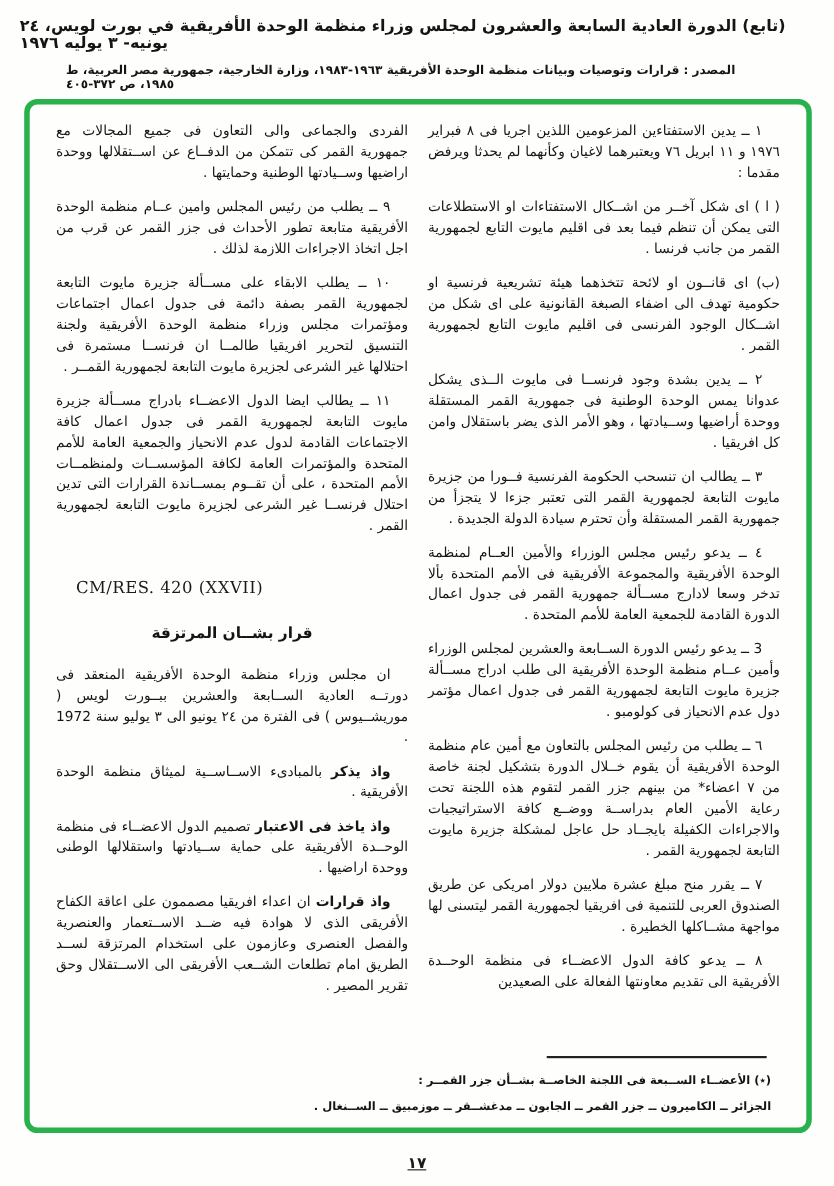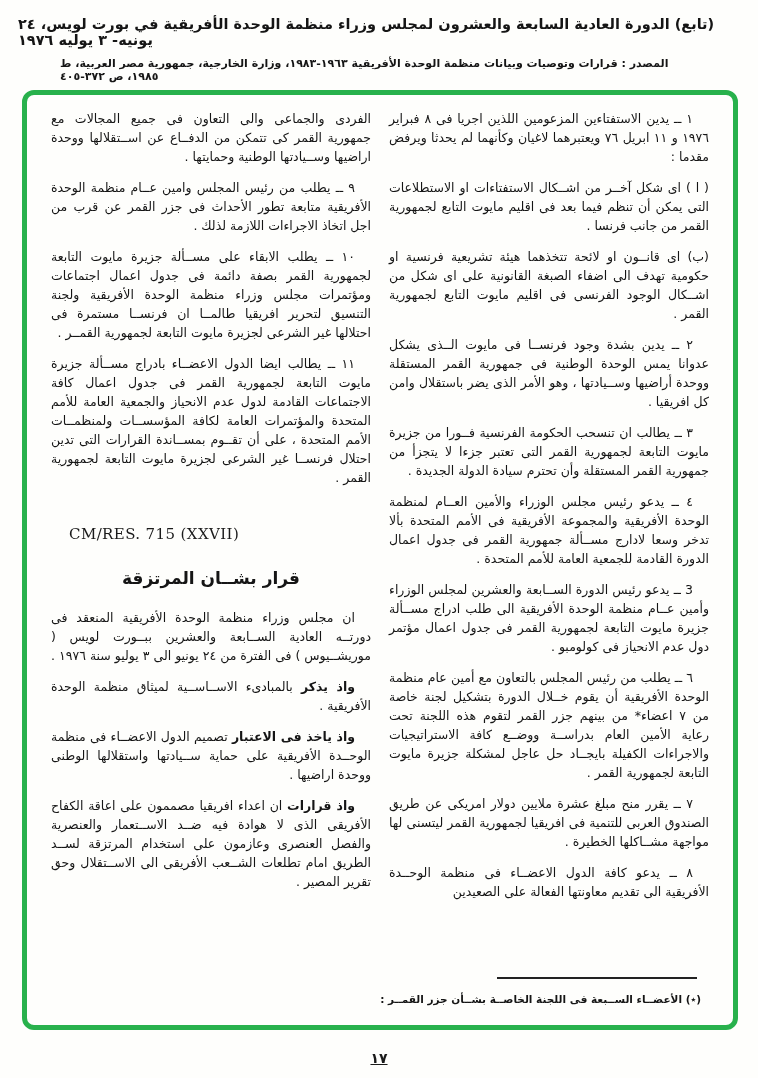--- a/index.html
+++ b/index.html
@@ -67,21 +67,21 @@
     font-family: "DejaVu Serif", serif;
     font-size: 15px;
     letter-spacing: 0.4px;
     margin: 36px 0 20px 0;
     padding-left: 18px;
     color: #1a1a1a;
   }
   .res-title {
     text-align: center;
     font-weight: bold;
-    font-size: 17px;
+    font-size: 14px;
     margin: 0 0 16px 0;
   }
   .lead-bold {
     font-weight: bold;
   }
   .footnote {
     position: absolute;
     bottom: 10px;
     right: 28px;
     left: 28px;
@@ -139,32 +139,33 @@
         <p class="para p-num">٧ ــ يقرر منح مبلغ عشرة ملايين دولار امريكى عن طريق الصندوق العربى للتنمية فى افريقيا لجمهورية القمر ليتسنى لها مواجهة مشــاكلها الخطيرة .</p>
         <p class="para p-num">٨ ــ يدعو كافة الدول الاعضــاء فى منظمة الوحــدة الأفريقية الى تقديم معاونتها الفعالة على الصعيدين</p>
       </section>
 
       <section class="col">
         <p class="para">الفردى والجماعى والى التعاون فى جميع المجالات مع جمهورية القمر كى تتمكن من الدفــاع عن اســتقلالها ووحدة اراضيها وســيادتها الوطنية وحمايتها .</p>
         <p class="para p-num">٩ ــ يطلب من رئيس المجلس وامين عــام منظمة الوحدة الأفريقية متابعة تطور الأحداث فى جزر القمر عن قرب من اجل اتخاذ الاجراءات اللازمة لذلك .</p>
         <p class="para p-num">١٠ ــ يطلب الابقاء على مســألة جزيرة مايوت التابعة لجمهورية القمر بصفة دائمة فى جدول اعمال اجتماعات ومؤتمرات مجلس وزراء منظمة الوحدة الأفريقية ولجنة التنسيق لتحرير افريقيا طالمــا ان فرنســا مستمرة فى احتلالها غير الشرعى لجزيرة مايوت التابعة لجمهورية القمــر .</p>
         <p class="para p-num">١١ ــ يطالب ايضا الدول الاعضــاء بادراج مســألة جزيرة مايوت التابعة لجمهورية القمر فى جدول اعمال كافة الاجتماعات القادمة لدول عدم الانحياز والجمعية العامة للأمم المتحدة والمؤتمرات العامة لكافة المؤسســات ولمنظمــات الأمم المتحدة ، على أن تقــوم بمســاندة القرارات التى تدين احتلال فرنســا غير الشرعى لجزيرة مايوت التابعة لجمهورية القمر .</p>
 
-        <div class="res-code">CM/RES. 715 (XXVII)</div>
+        <div class="res-code">CM/RES. 420 (XXVII)</div>
         <div class="res-title">قرار بشــان المرتزقة</div>
 
-        <p class="para p-num"><span class="lead-bold"></span><span>ان مجلس وزراء منظمة الوحدة الأفريقية المنعقد فى دورتــه العادية الســابعة والعشرين ببــورت لويس ( موريشــيوس ) فى الفترة من ٢٤ يونيو الى ٣ يوليو سنة ١٩٧٦ .</span></p>
+        <p class="para p-num"><span class="lead-bold"></span><span>ان مجلس وزراء منظمة الوحدة الأفريقية المنعقد فى دورتــه العادية الســابعة والعشرين ببــورت لويس ( موريشــيوس ) فى الفترة من ٢٤ يونيو الى ٣ يوليو سنة 1972 .</span></p>
         <p class="para p-num"><span class="lead-bold">واذ يذكر</span><span> بالمبادىء الاســاســية لميثاق منظمة الوحدة الأفريقية .</span></p>
         <p class="para p-num"><span class="lead-bold">واذ ياخذ فى الاعتبار</span><span> تصميم الدول الاعضــاء فى منظمة الوحــدة الأفريقية على حماية ســيادتها واستقلالها الوطنى ووحدة اراضيها .</span></p>
         <p class="para p-num"><span class="lead-bold">واذ قرارات</span><span> ان اعداء افريقيا مصممون على اعاقة الكفاح الأفريقى الذى لا هوادة فيه ضــد الاســتعمار والعنصرية والفصل العنصرى وعازمون على استخدام المرتزقة لســد الطريق امام تطلعات الشــعب الأفريقى الى الاســتقلال وحق تقرير المصير .</span></p>
       </section>
 
     </div>
 
     <div class="footnote">
       <div class="fn-rule"></div>
       <div class="fn-line1">(٭) الأعضــاء الســبعة فى اللجنة الخاصــة بشــأن جزر القمــر :</div>
+      <div class="fn-line2">الجزائر ــ الكاميرون ــ جزر القمر ــ الجابون ــ مدغشــقر ــ موزمبيق ــ الســنغال .</div>
     </div>
   </div>
 
   <div class="page-number">١٧</div>
 
 </div>
 
 </body></html>

